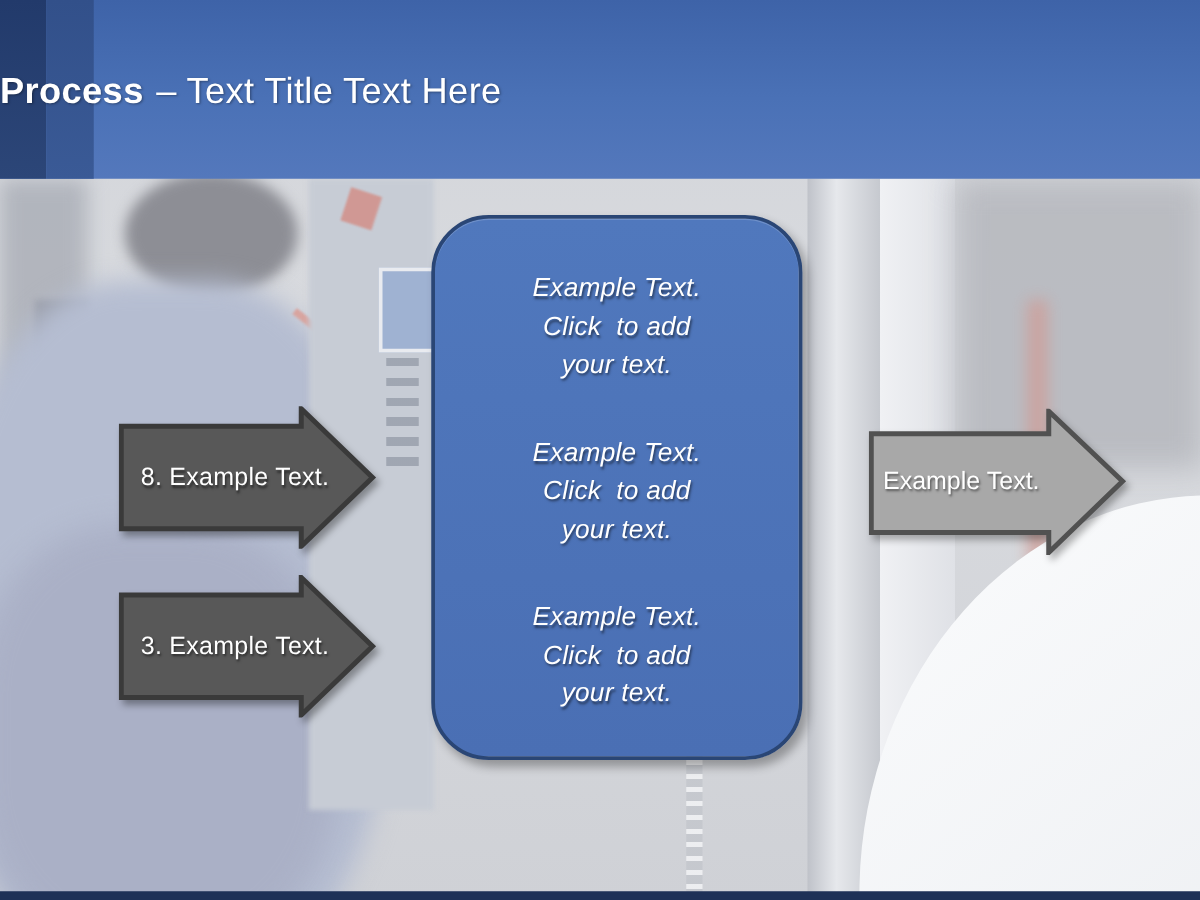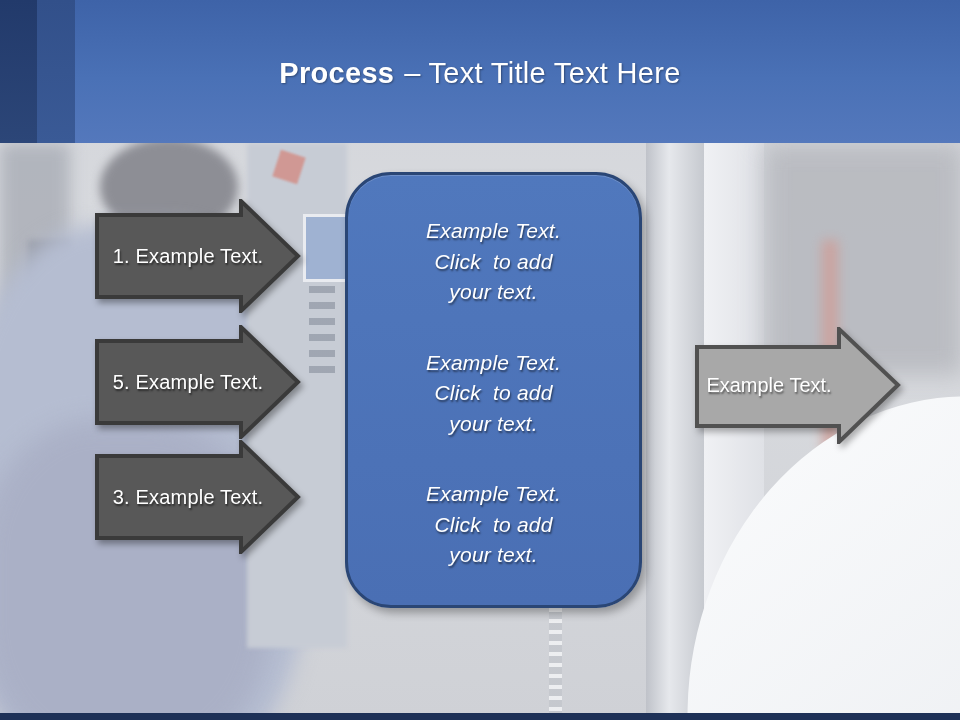--- a/index.html
+++ b/index.html
@@ -32,32 +32,32 @@
   .bg-ring3{left:908px;top:482px;width:60px;height:60px;}
   .bg-white-sheet{left:688px;top:396px;width:540px;height:620px;border-radius:50%;
     background:linear-gradient(135deg,#fbfcfd 0%,#eff1f4 55%,#e7e9ed 100%);transform:rotate(6deg);}
   .bg-ballscrew{left:549px;top:575px;width:13px;height:139px;opacity:.8;
     background:repeating-linear-gradient(180deg,#f4f5f7 0 4px,#c3c6cc 4px 11px);}
   
   .header{position:absolute;left:0;top:0;width:960px;height:143px;
     background:linear-gradient(180deg,#3e63a8 0%,#4a71b6 55%,#5478bc 100%);}
   .header-stripe-dark{position:absolute;left:0;top:0;width:37px;height:143px;background:linear-gradient(180deg,#223a6b,#2c4678);}
   .header-stripe-mid{position:absolute;left:37px;top:0;width:38px;height:143px;background:linear-gradient(180deg,#32508a,#3a5a96);}
-  .title{position:absolute;left:0;top:57px;width:960px;display:flex;justify-content:center;gap:10px;
+  .title{position:absolute;left:0;top:57px;width:960px;display:flex;justify-content:flex-start;gap:10px;
     color:#fff;font-size:29px;text-shadow:1px 1px 2px rgba(0,0,0,.35);letter-spacing:.3px;}
   .title-bold{font-weight:bold;}
   
   .arrow{position:absolute;width:206px;height:114px;}
   .arrow svg{position:absolute;inset:0;filter:drop-shadow(3px 4px 3px rgba(0,0,0,.35));}
   .arrow .label{position:absolute;inset:0;display:flex;align-items:center;justify-content:center;
     padding-right:20px;color:#fff;font-size:20px;letter-spacing:.2px;
     text-shadow:1px 2px 2px rgba(0,0,0,.55);}
   .arrow1{left:95px;top:199px;}
   .arrow2{left:95px;top:325px;}
-  .arrow3{left:95px;top:440px;}
+  .arrow3{left:95px;top:460px;}
   
   .end-arrow{position:absolute;left:695px;top:327px;width:206px;height:117px;}
   .end-arrow svg{position:absolute;inset:0;filter:drop-shadow(3px 4px 3px rgba(0,0,0,.3));}
   .end-arrow .label{position:absolute;inset:0;display:flex;align-items:center;justify-content:center;
     padding-right:58px;color:#fff;font-size:20px;text-shadow:1px 2px 2px rgba(0,0,0,.5);}
   
   .center-box{position:absolute;left:345px;top:172px;width:297px;height:436px;
     border-radius:46px;border:3px solid #2a4675;box-sizing:border-box;
     background:linear-gradient(180deg,#5078bd 0%,#4a6fb4 100%);
     box-shadow:4px 5px 8px rgba(0,0,0,.3), inset 0 1px 0 rgba(255,255,255,.18);
@@ -99,32 +99,26 @@
 
   <div class="header">
     <div class="header-stripe-dark"></div>
     <div class="header-stripe-mid"></div>
   </div>
   <div class="title">
     <span class="title-bold">Process</span>
     <span class="title-rest">– Text Title Text Here</span>
   </div>
 
-  <div class="arrow arrow1">
-    <svg viewBox="0 0 206 114">
-      <polygon points="2,16 146,16 146,2 203,57 146,112 146,98 2,98" fill="#585858" stroke="#3a3a3a" stroke-width="4"></polygon>
-    </svg>
-    <div class="label">1. Example Text.</div>
-  </div>
 
   <div class="arrow arrow2">
     <svg viewBox="0 0 206 114">
       <polygon points="2,16 146,16 146,2 203,57 146,112 146,98 2,98" fill="#585858" stroke="#3a3a3a" stroke-width="4"></polygon>
     </svg>
-    <div class="label">5. Example Text.</div>
+    <div class="label">8. Example Text.</div>
   </div>
 
   <div class="arrow arrow3">
     <svg viewBox="0 0 206 114">
       <polygon points="2,16 146,16 146,2 203,57 146,112 146,98 2,98" fill="#585858" stroke="#3a3a3a" stroke-width="4"></polygon>
     </svg>
     <div class="label">3. Example Text.</div>
   </div>
 
   <div class="center-box">

